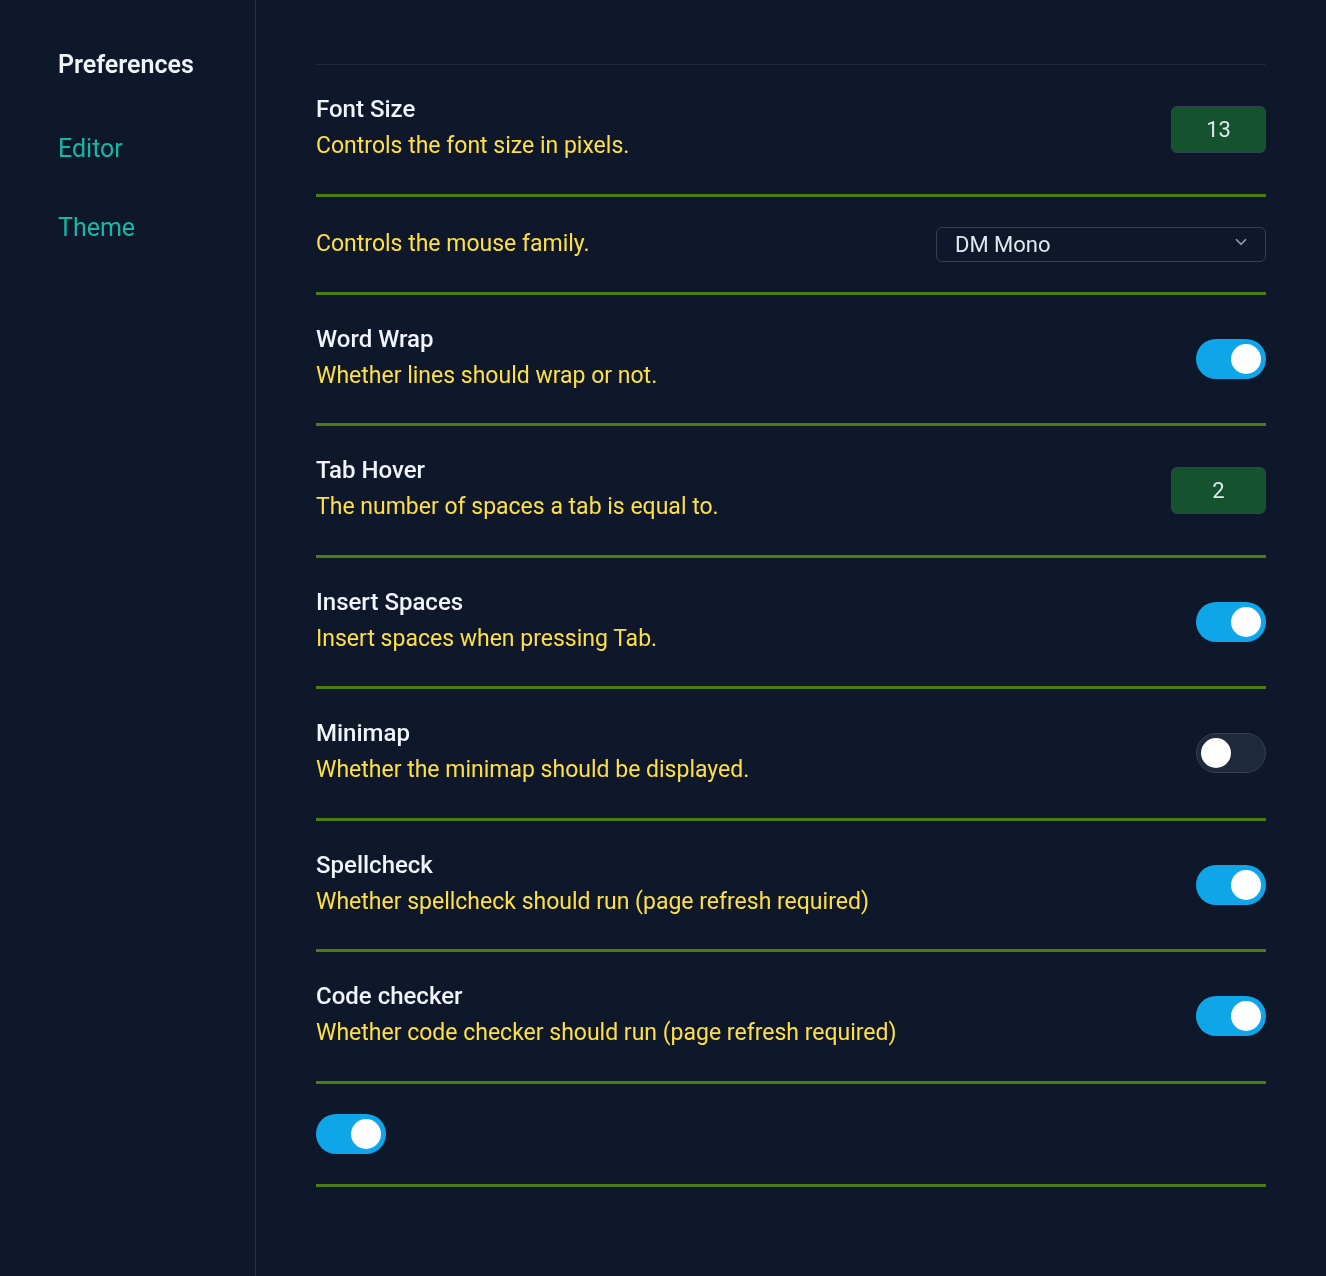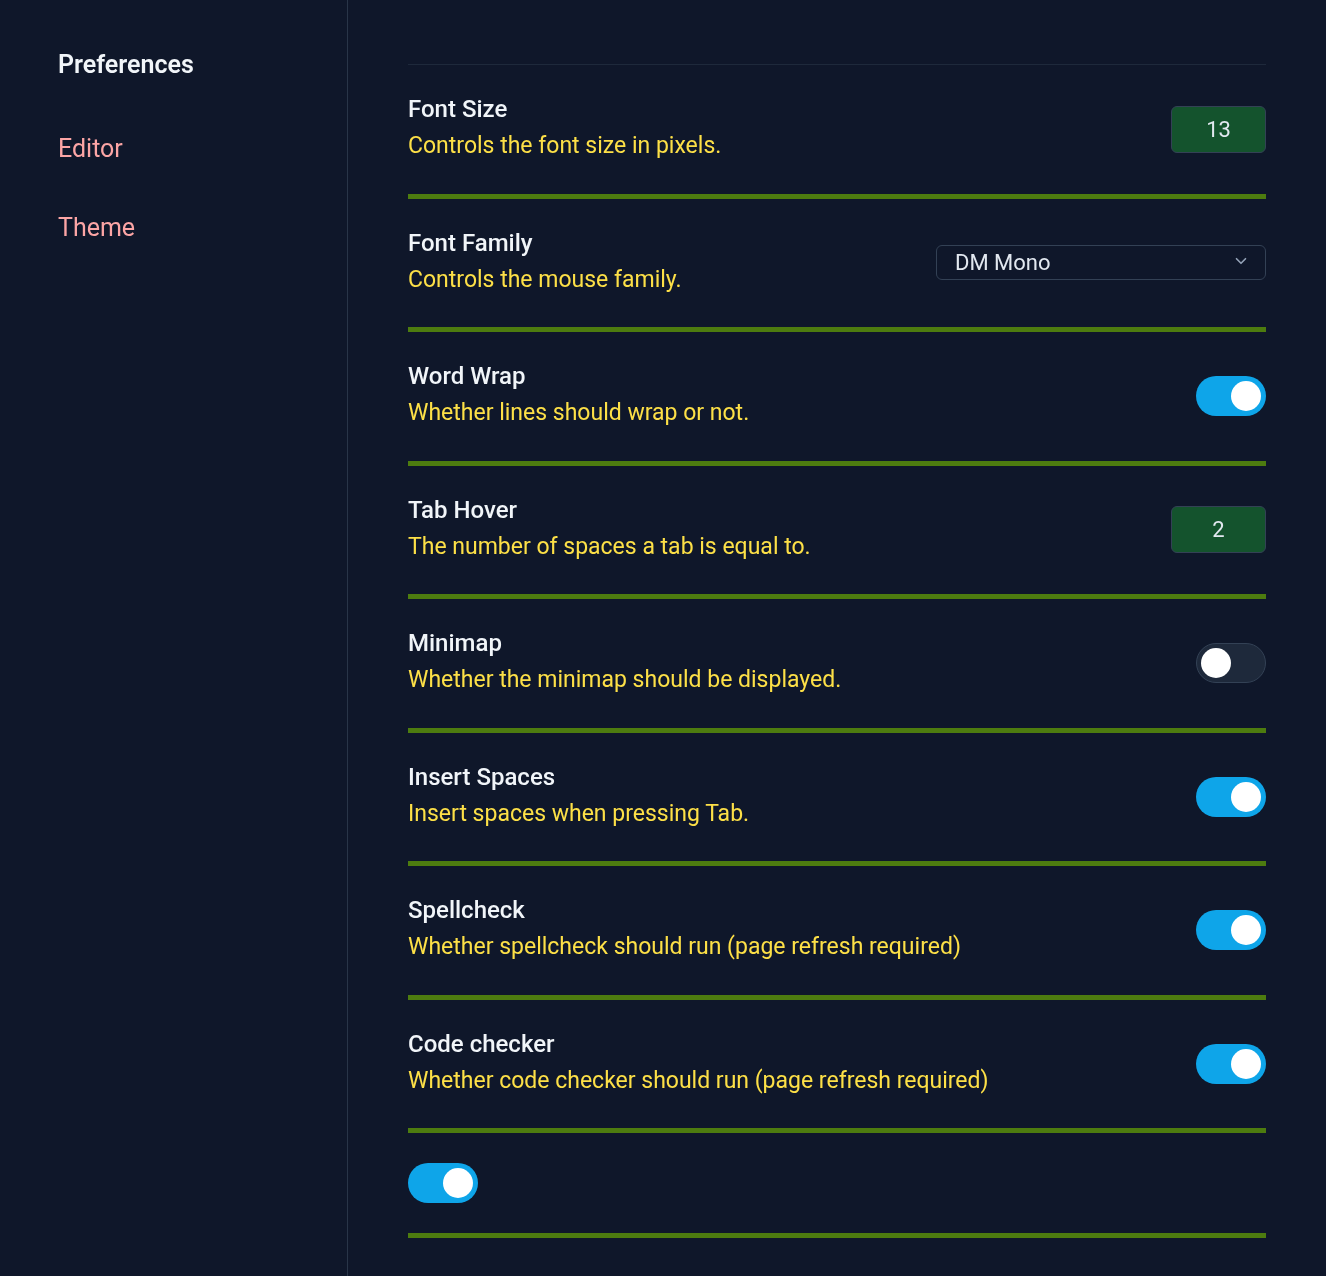--- a/index.html
+++ b/index.html
@@ -9,46 +9,46 @@
     }
     body {
       font-family: -apple-system, BlinkMacSystemFont, "Segoe UI", Roboto, Helvetica, Arial, sans-serif;
       background-color: #0f172a;
       color: #e2e8f0;
       width: 1326px;
       height: 1276px;
       display: flex;
     }
     .sidebar {
-      width: 348px;
+      width: 256px;
       border-right: 1px solid #293548;
       padding: 50px 58px;
     }
     .sidebar-item {
       font-size: 25px;
-      color: #fca5a5;
+      color: #14b8a6;
       padding: 25px 0;
       cursor: pointer;
     }
     .sidebar-item.heading {
       color: #f1f5f9;
       font-weight: 600;
       padding-top: 0;
       padding-bottom: 30px;
     }
     .main {
       flex: 1;
       padding: 0 60px 60px 60px;
     }
     .setting-row {
       display: flex;
       align-items: center;
       justify-content: space-between;
       padding: 30px 0;
-      border-bottom: 5px solid #4d7c0f;
+      border-bottom: 3px solid #4d7c0f;
     }
     .setting-row:first-child {
       border-top: 1px solid #1e293b;
       margin-top: 64px;
     }
     .setting-label-group {
       flex: 1;
     }
     .setting-title {
       font-size: 24px;
@@ -143,21 +143,20 @@
   <div class="setting-row">
     <div class="setting-label-group">
       <div class="setting-title">Font Size</div>
       <div class="setting-desc">Controls the font size in pixels.</div>
     </div>
     <input type="text" class="number-input" value="13" style="">
   </div>
 
   <div class="setting-row">
     <div class="setting-label-group">
-      <div class="setting-title">Font Family</div>
       <div class="setting-desc">Controls the mouse family.</div>
     </div>
     <div class="select-wrapper">
       <select class="select-input">
         <option>DM Mono</option>
       </select>
       <span class="chevron">
         <svg width="18" height="18" viewBox="0 0 24 24" fill="none" stroke="#94a3b8" stroke-width="2.2" stroke-linecap="round" stroke-linejoin="round">
             <polyline points="6 9 12 15 18 9"></polyline>
           </svg>
@@ -178,40 +177,40 @@
   <div class="setting-row">
     <div class="setting-label-group">
       <div class="setting-title">Tab Hover</div>
       <div class="setting-desc">The number of spaces a tab is equal to.</div>
     </div>
     <input type="text" class="number-input" value="2" style="">
   </div>
 
   <div class="setting-row">
     <div class="setting-label-group">
+      <div class="setting-title">Insert Spaces</div>
+      <div class="setting-desc">Insert spaces when pressing Tab.</div>
+    </div>
+    <div class="toggle on">
+      <div class="toggle-knob"></div>
+    </div>
+  </div>
+
+  <div class="setting-row">
+    <div class="setting-label-group">
       <div class="setting-title">Minimap</div>
       <div class="setting-desc">Whether the minimap should be displayed.</div>
     </div>
     <div class="toggle off">
       <div class="toggle-knob"></div>
     </div>
   </div>
 
   <div class="setting-row">
     <div class="setting-label-group">
-      <div class="setting-title">Insert Spaces</div>
-      <div class="setting-desc">Insert spaces when pressing Tab.</div>
-    </div>
-    <div class="toggle on">
-      <div class="toggle-knob"></div>
-    </div>
-  </div>
-
-  <div class="setting-row">
-    <div class="setting-label-group">
       <div class="setting-title">Spellcheck</div>
       <div class="setting-desc">Whether spellcheck should run (page refresh required)</div>
     </div>
     <div class="toggle on">
       <div class="toggle-knob"></div>
     </div>
   </div>
 
   <div class="setting-row">
     <div class="setting-label-group">

